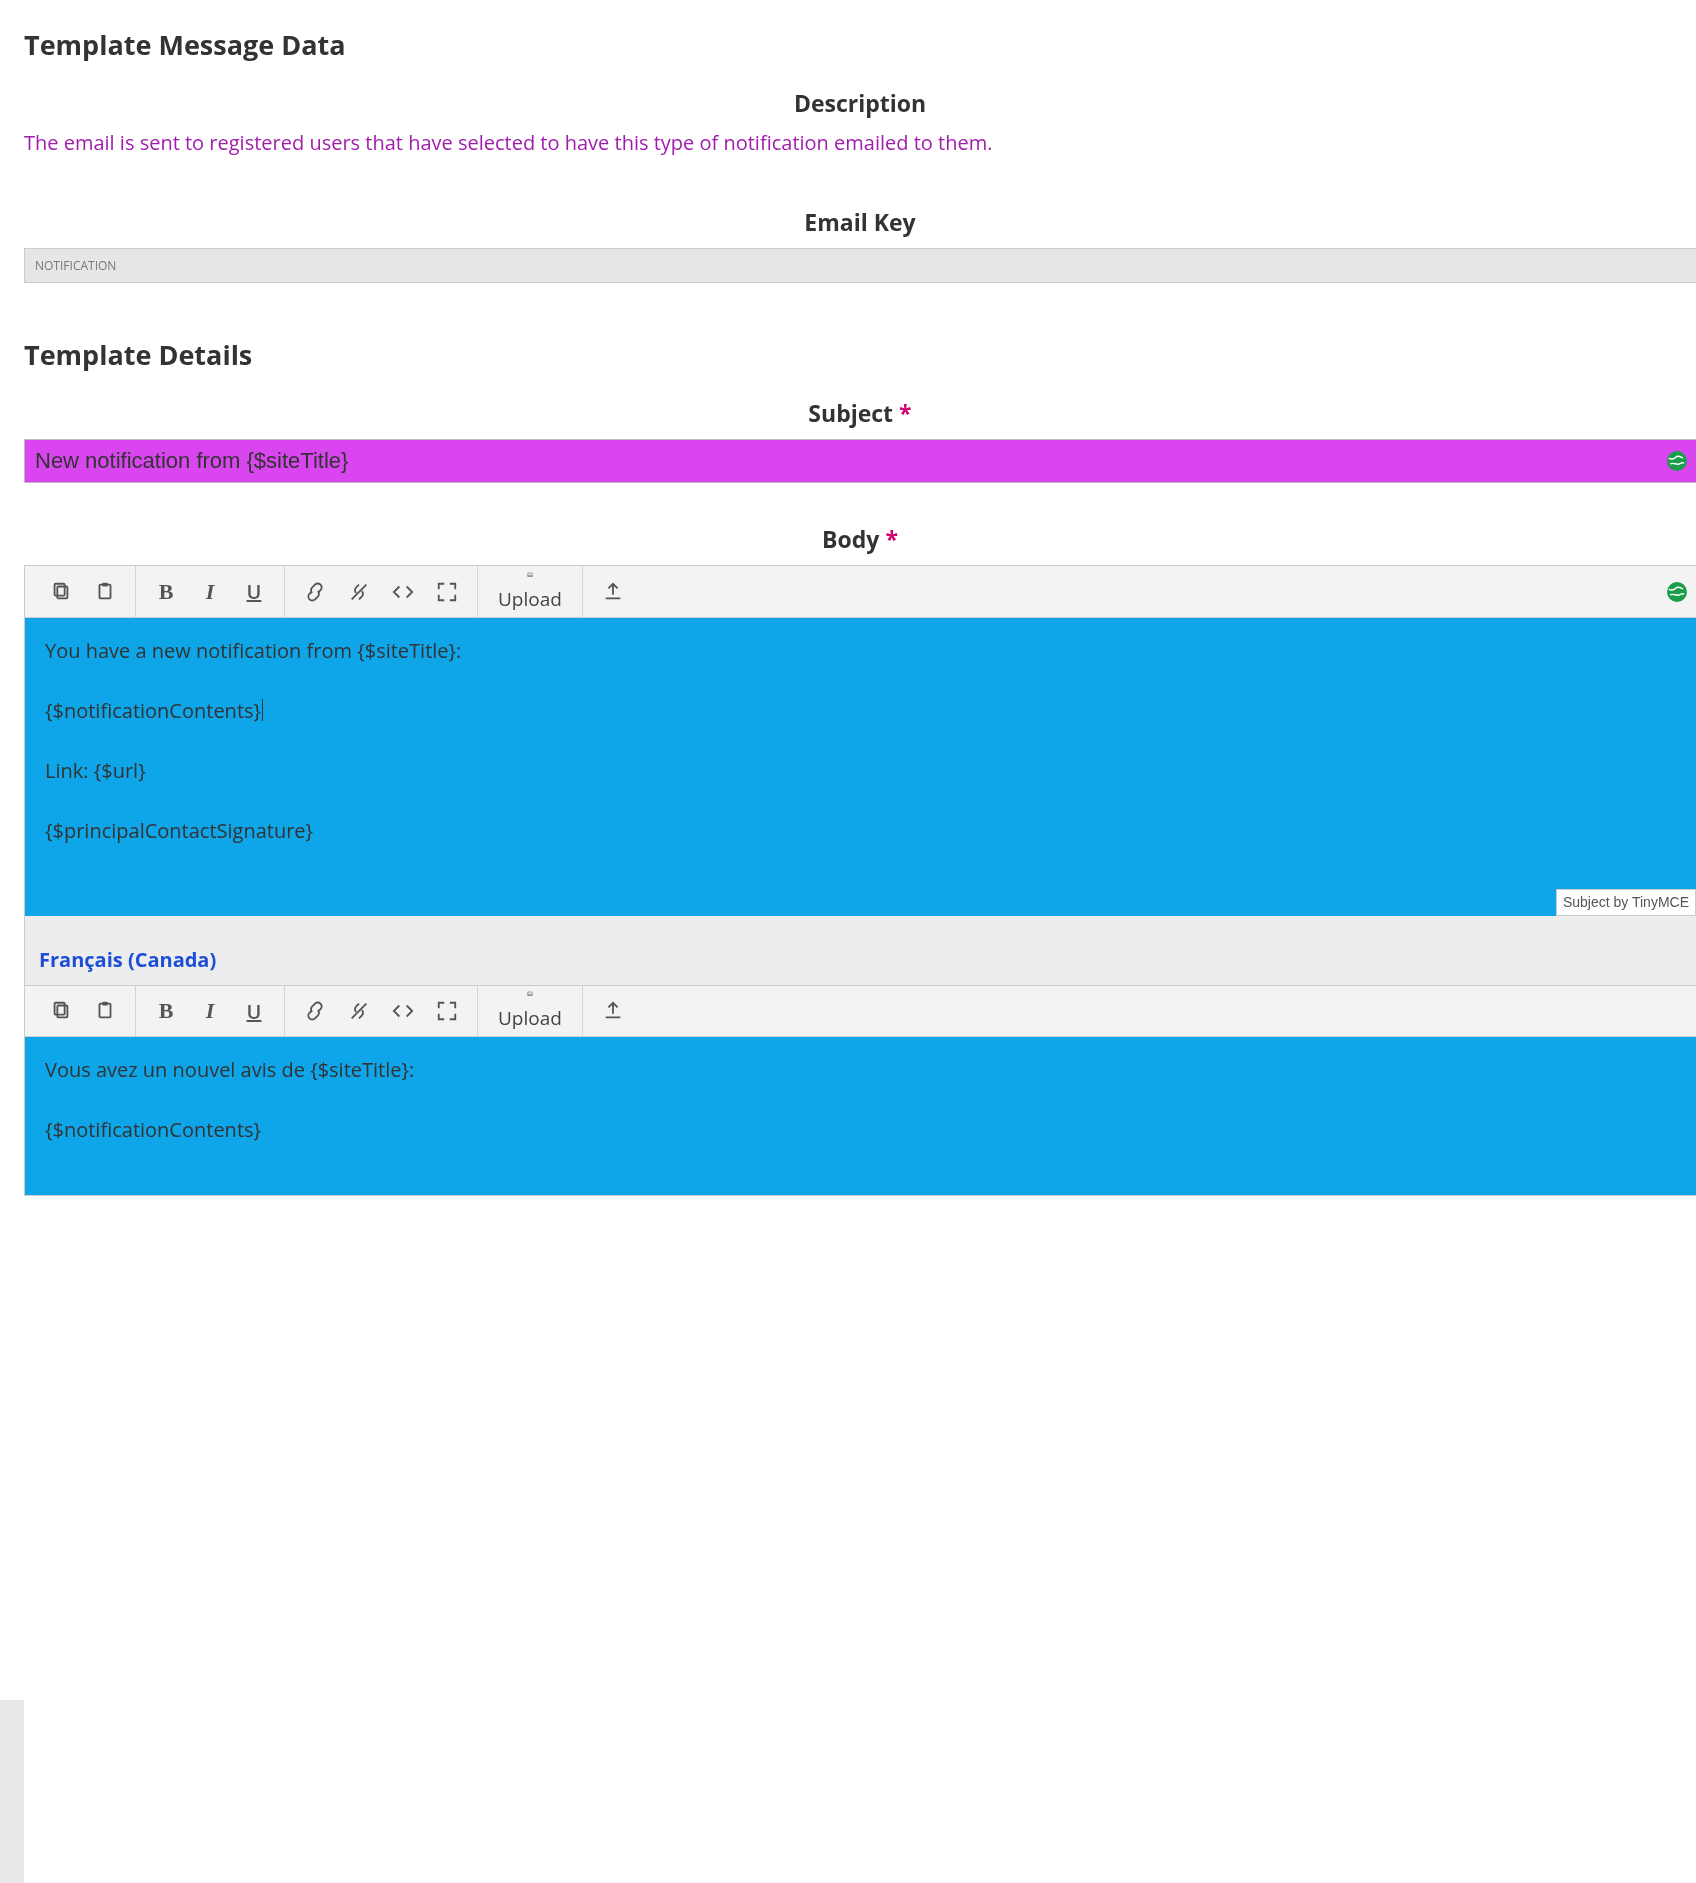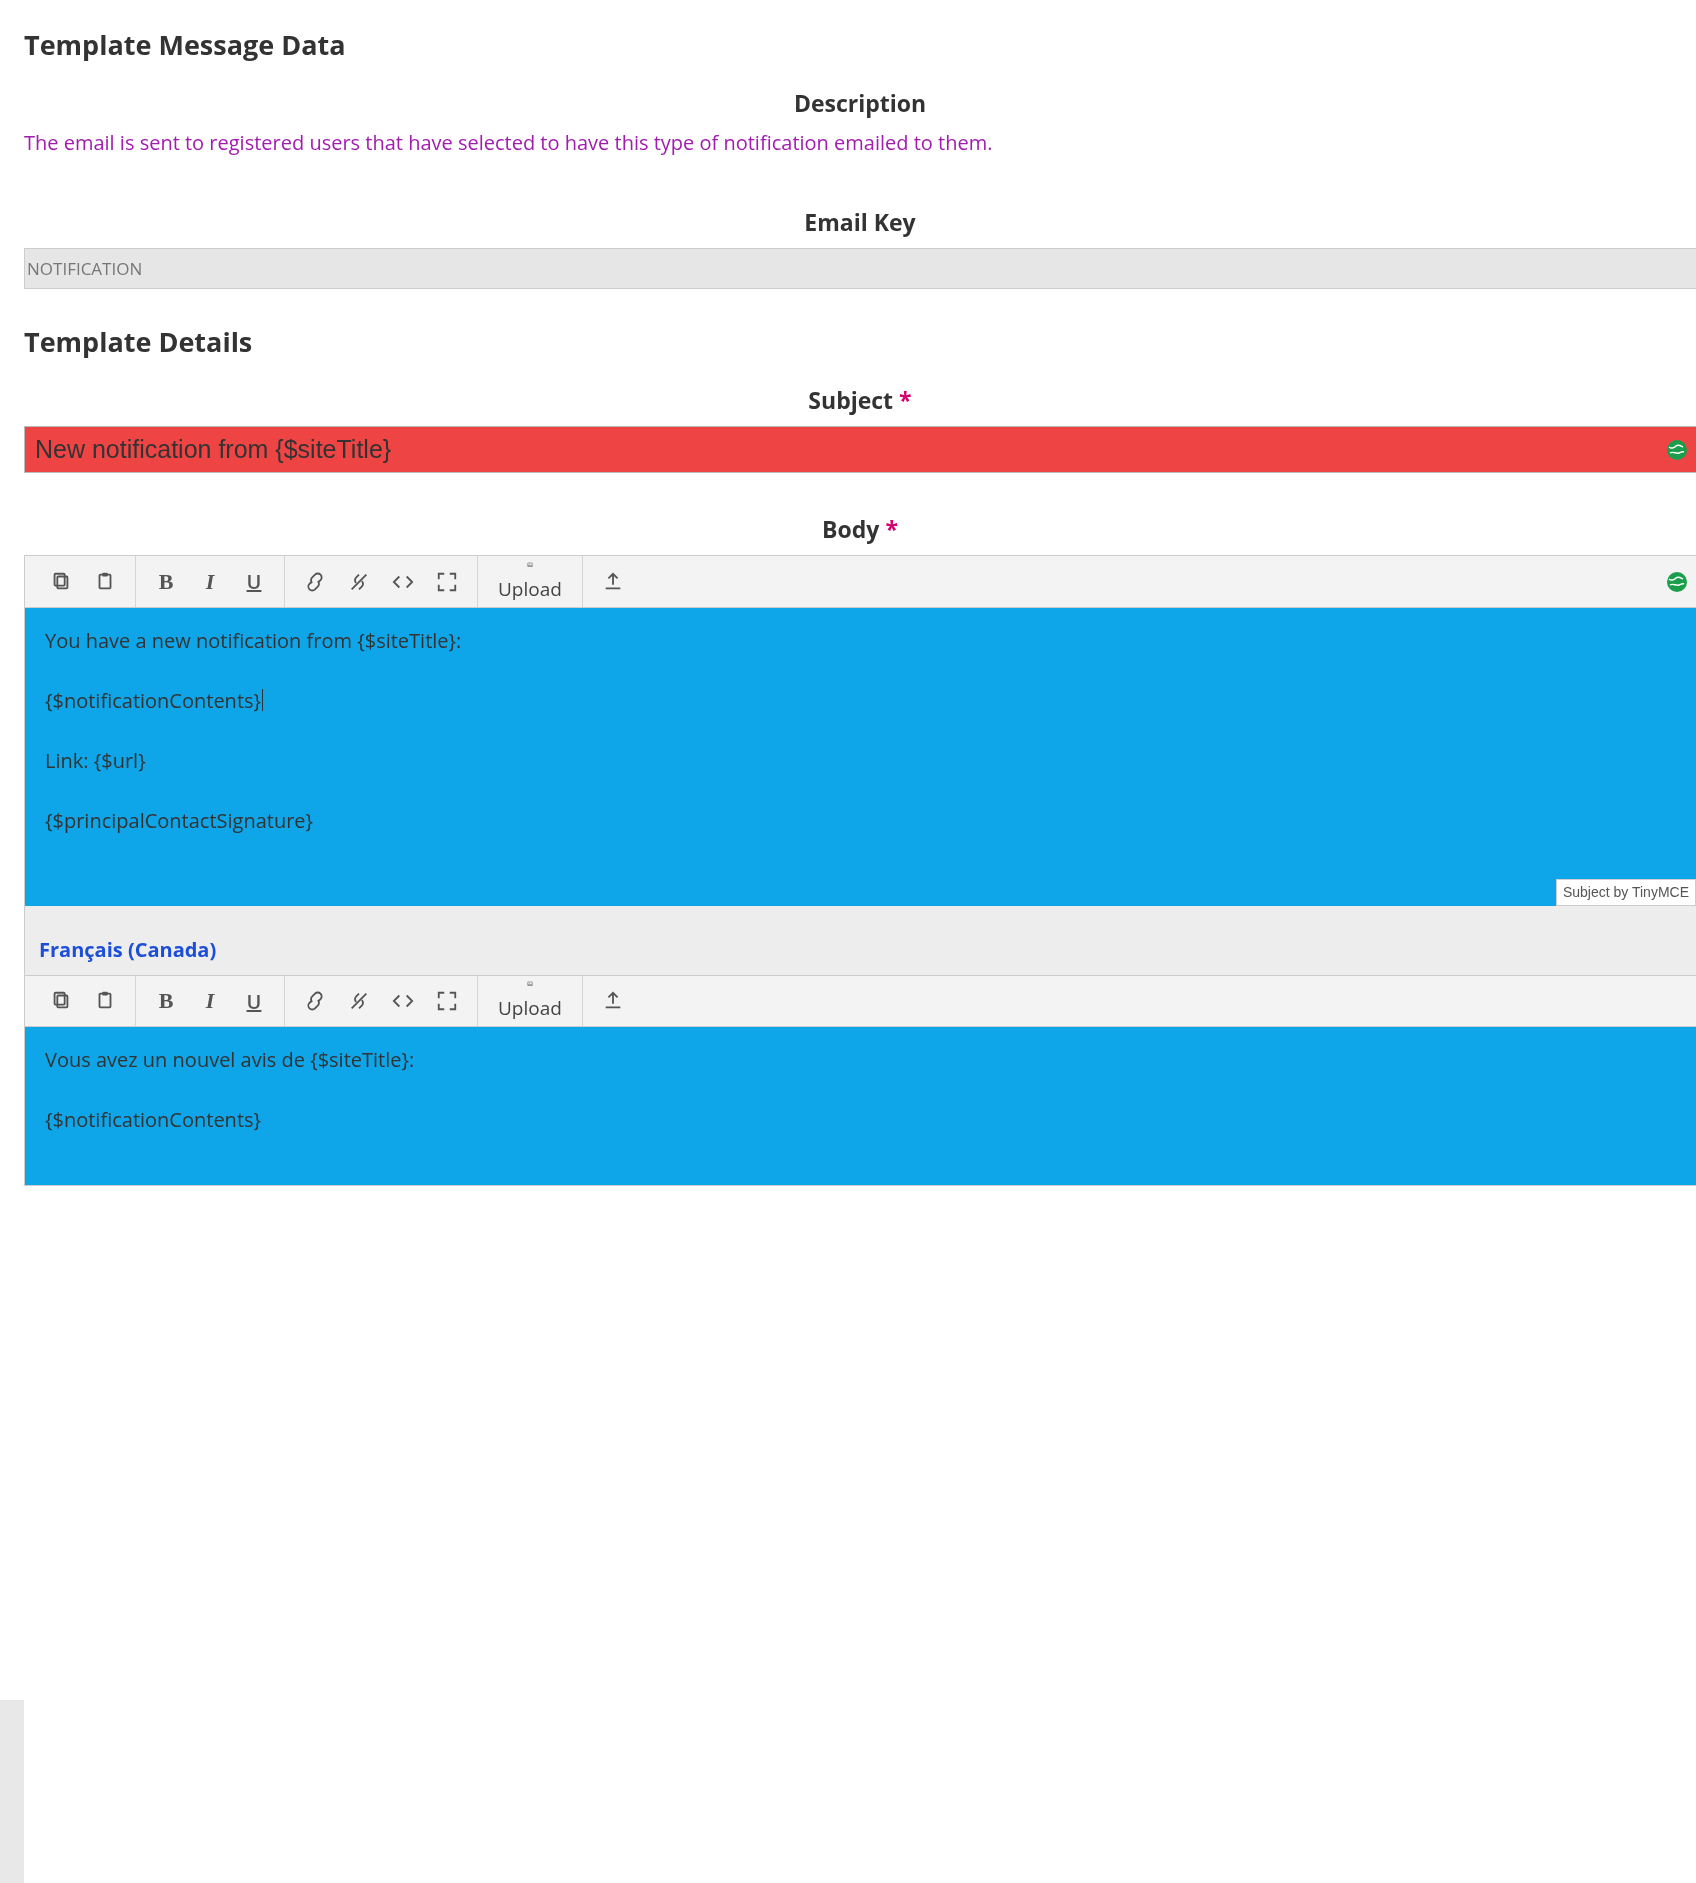--- a/index.html
+++ b/index.html
@@ -28,39 +28,39 @@
   .desc {
     font-size: 20px;
     color: #a21caf;
     margin-bottom: 50px;
   }
   .required { color: #d5006f; font-weight: 700; }
   .readonly-box {
     background: #e6e6e6;
     border: 1px solid #ccc;
     border-right: none;
-    padding: 8px 2px;
+    padding: 8px 10px;
     color: #777;
-    font-size: 17px;
-    margin-bottom: 34px;
+    font-size: 12px;
+    margin-bottom: 53px;
     width: 100%;
   }
   .field-wrap {
     position: relative;
     border: 1px solid #bbb;
     border-right: none;
     margin-bottom: 40px;
   }
   .text-input {
     width: 100%;
     border: none;
     padding: 8px 40px 8px 10px;
-    font-size: 25px;
+    font-size: 22px;
     color: #333;
-    background: #ef4444;
+    background: #d946ef;
     outline: none;
   }
   .globe {
     position: absolute;
     right: 8px;
     top: 50%;
     transform: translateY(-50%);
     width: 22px; height: 22px;
   }
   .globe svg { display: block; }

